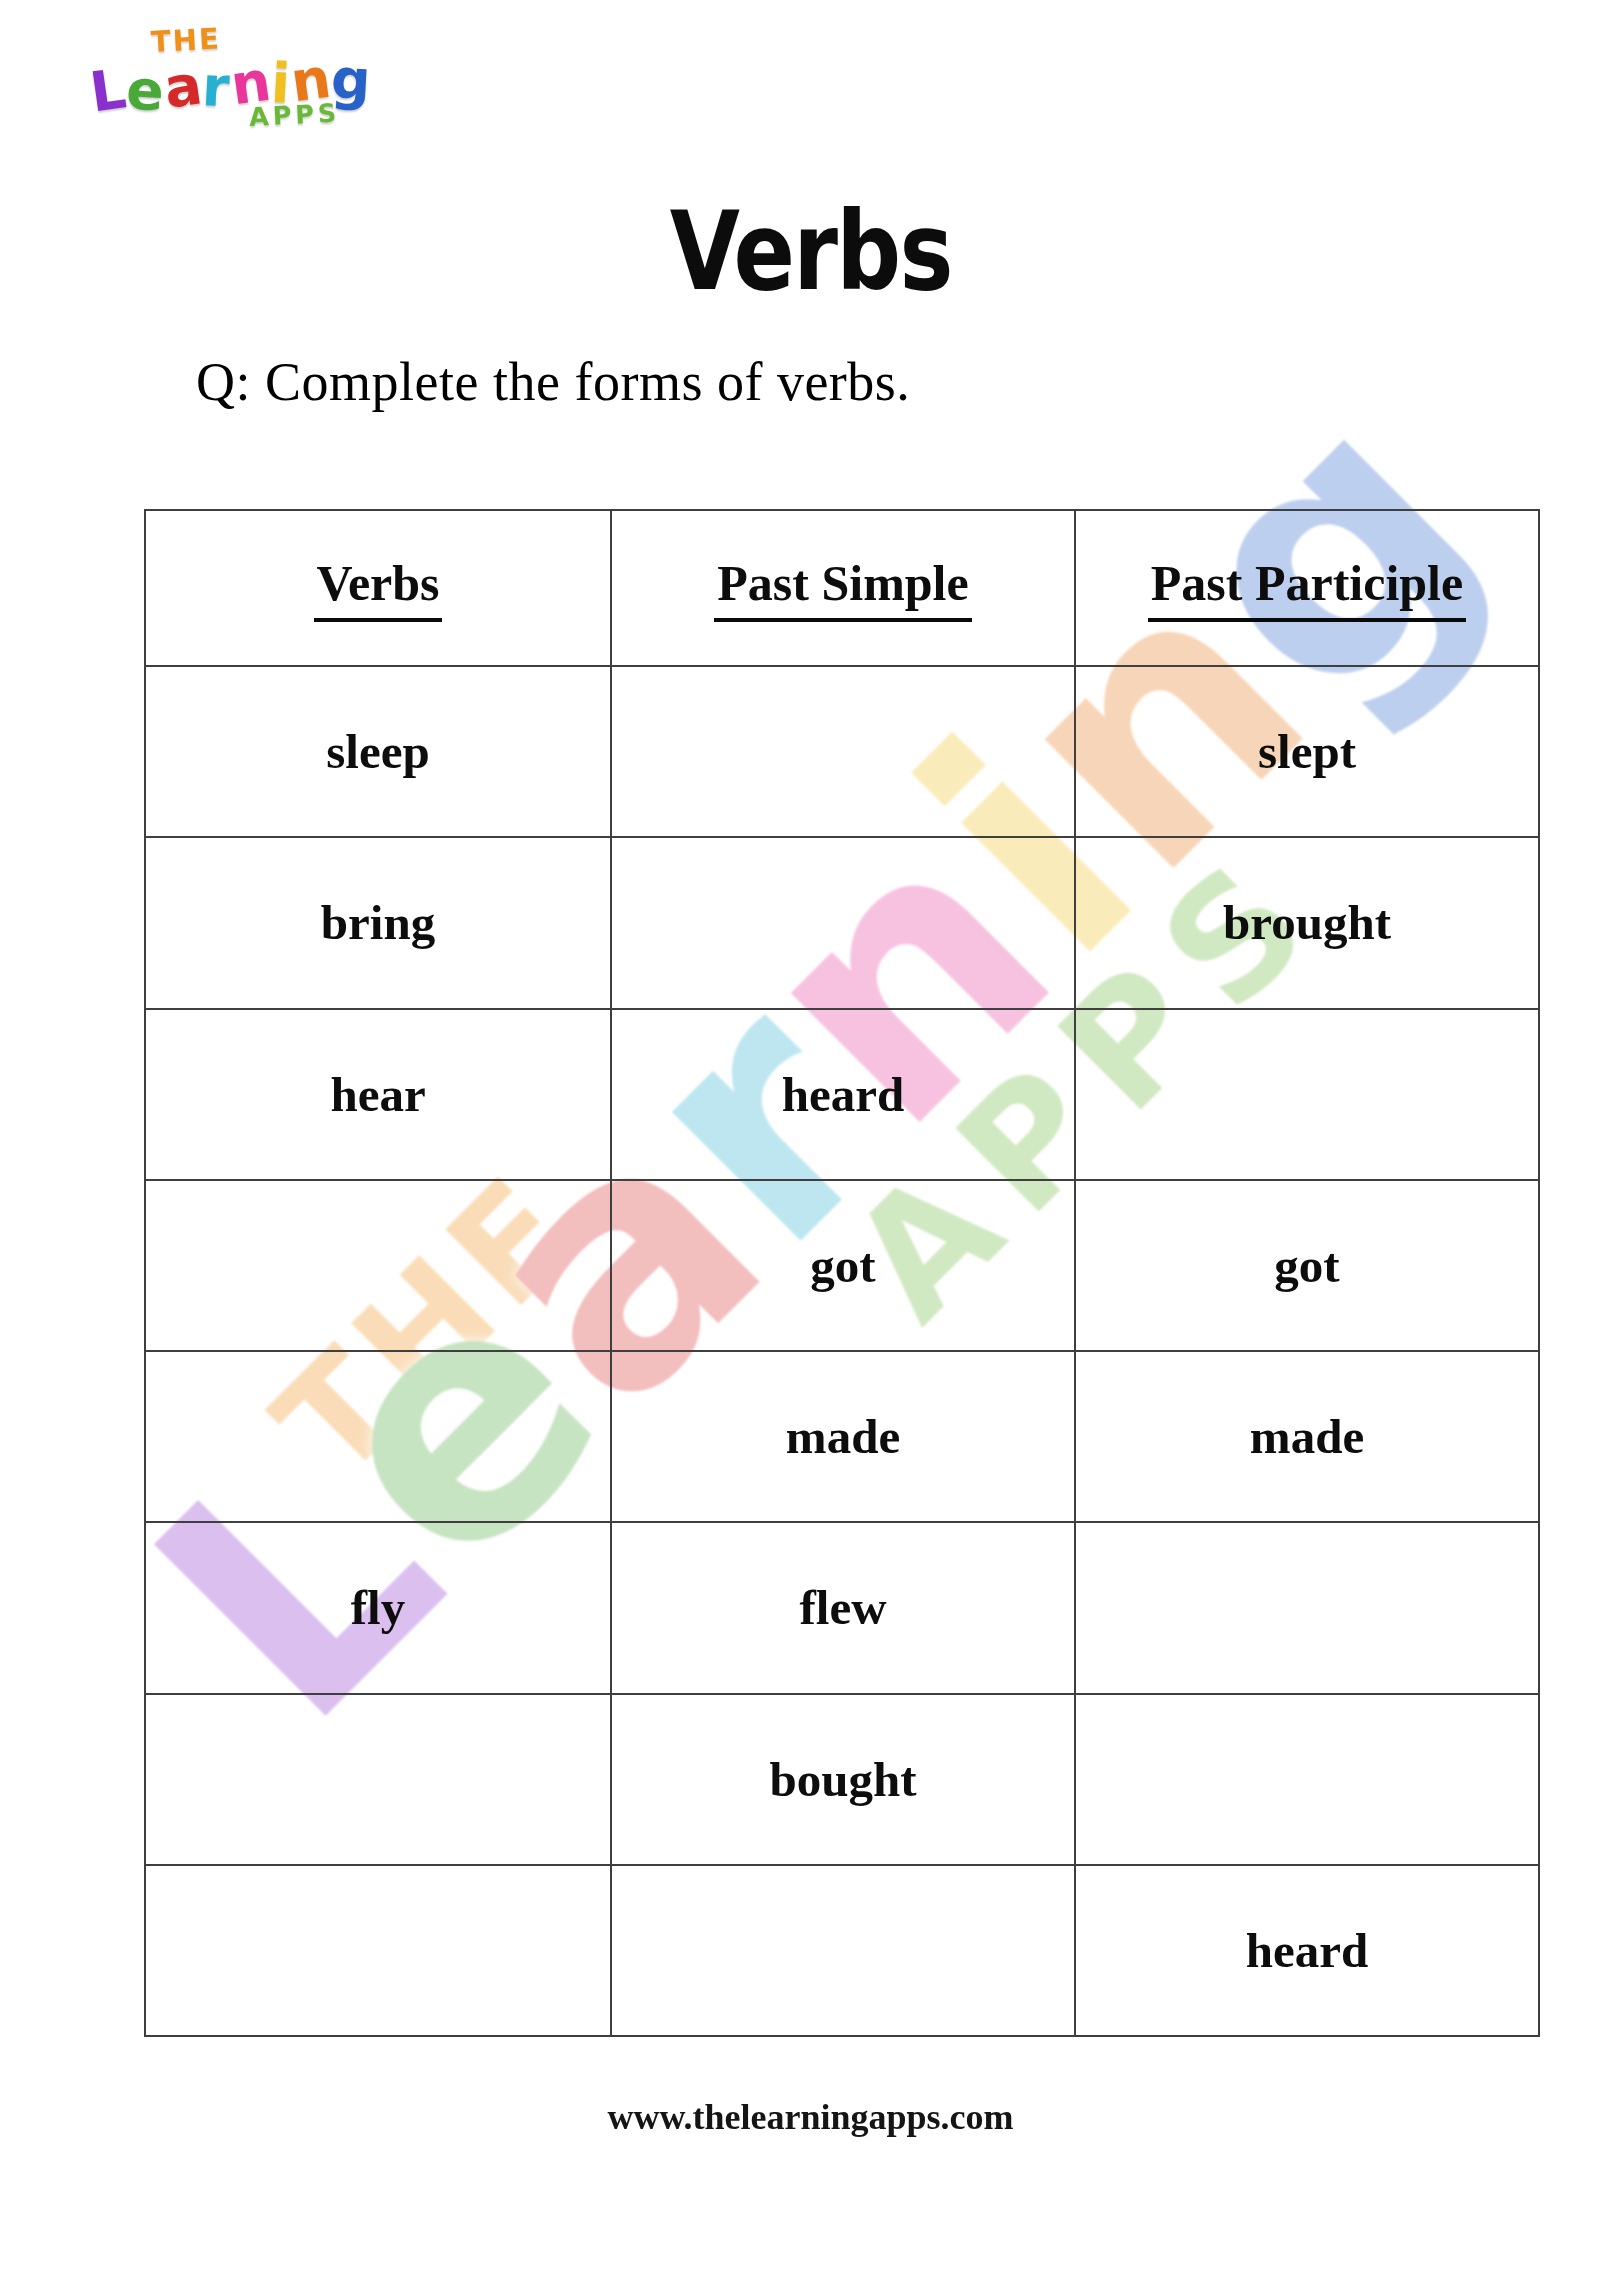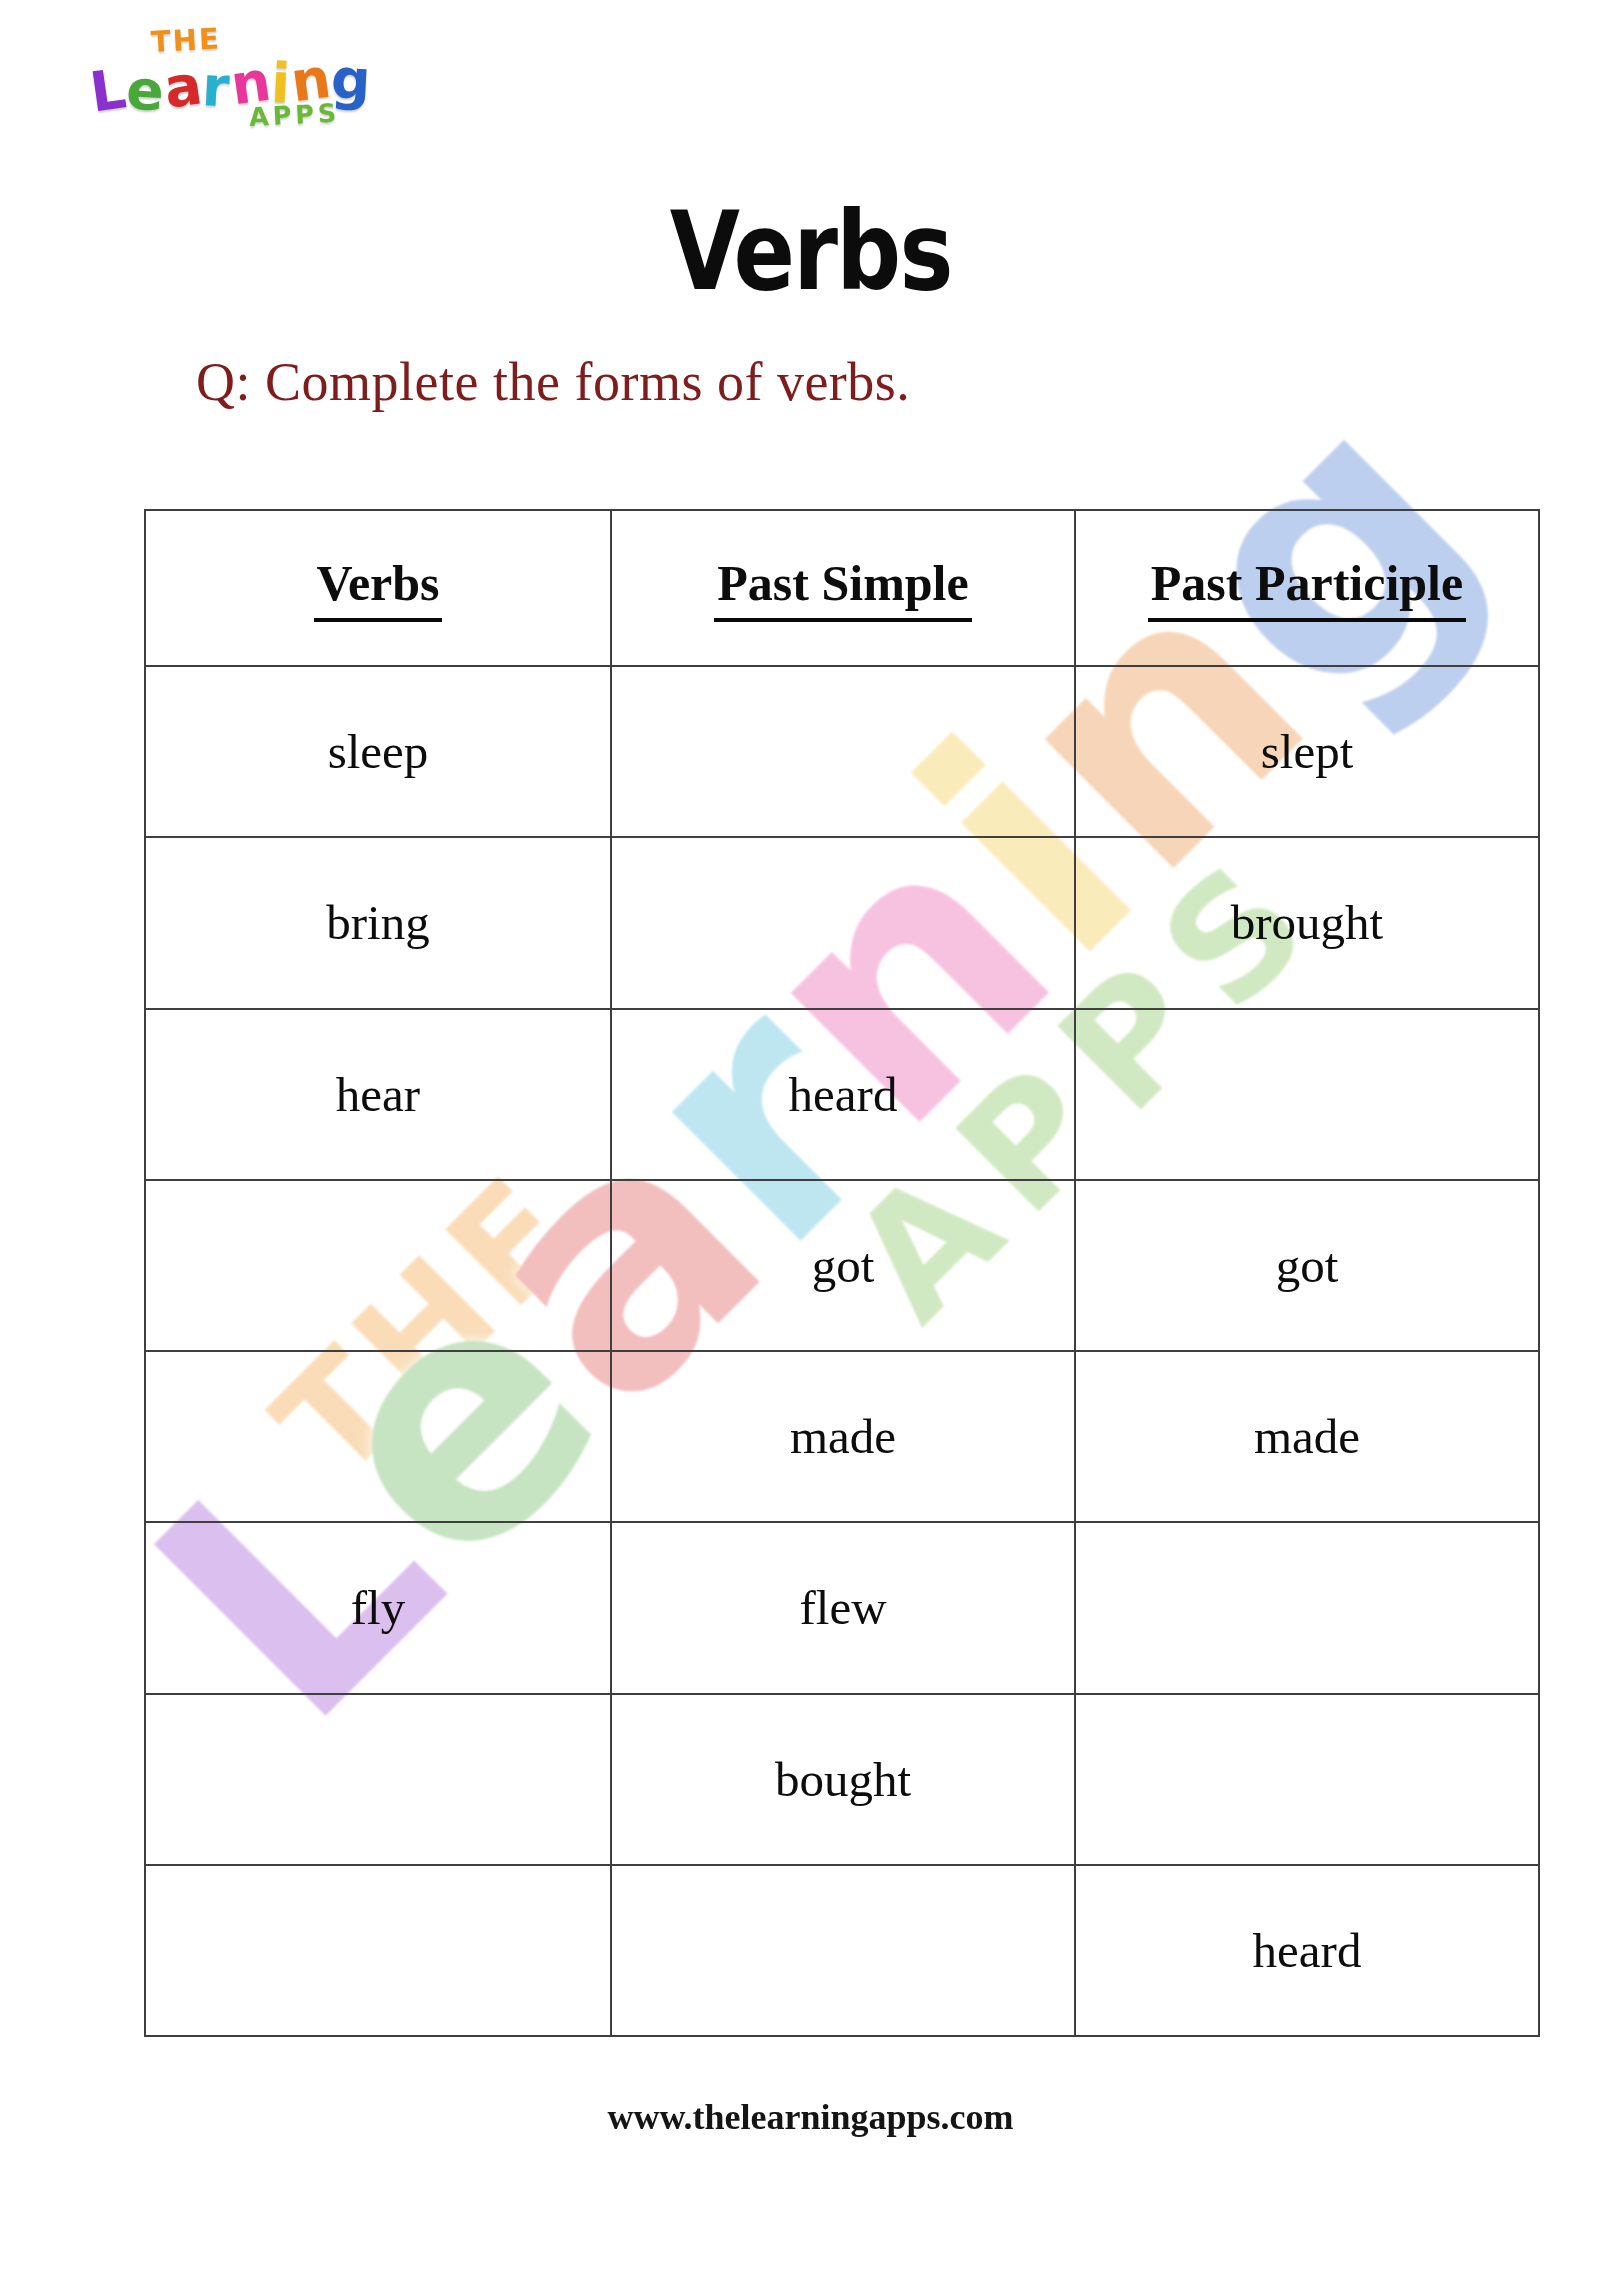--- a/index.html
+++ b/index.html
@@ -34,21 +34,21 @@
     position:absolute;left:0;top:198px;width:100%;
     margin:0;text-align:center;
     font-family:"DejaVu Sans", sans-serif;
     font-weight:bold;font-size:108px;line-height:1;
     color:#0c0c0c;z-index:4;
   }
   .title-inner{display:inline-block;transform:scaleX(0.84);letter-spacing:-2px;}
   .question{
     position:absolute;left:196px;top:353px;
     font-size:54px;line-height:1.1;letter-spacing:0.5px;
-    color:#7f1d1d;z-index:4;
+    color:#000000;z-index:4;
   }
 
   
   .watermark{
     position:absolute;inset:0;
     z-index:1;opacity:.30;
     filter:blur(1.2px);
     font-family:"DejaVu Sans", sans-serif;
     font-weight:bold;line-height:1;
     pointer-events:none;
@@ -67,21 +67,21 @@
     background:transparent;z-index:3;
   }
   table.verbs th, table.verbs td{
     border:2px solid #3f3f3f;
     text-align:center;vertical-align:middle;
     font-size:49px;color:#0d0d0d;
     overflow:hidden;
   }
   table.verbs{border:2px solid #555;}
   thead tr{height:156px;}
-  tbody tr{height:152px;}
+  tbody tr{height:152px;font-weight:bold;}
   th .hdr{
     font-weight:bold;font-size:50px;
     display:inline-block;
     border-bottom:4.9px solid #0a0a0a;
     padding:0 2.9px 5.9px 2.9px;
   }
 
   
   .footer{
     position:absolute;left:0;top:2096px;width:100%;

